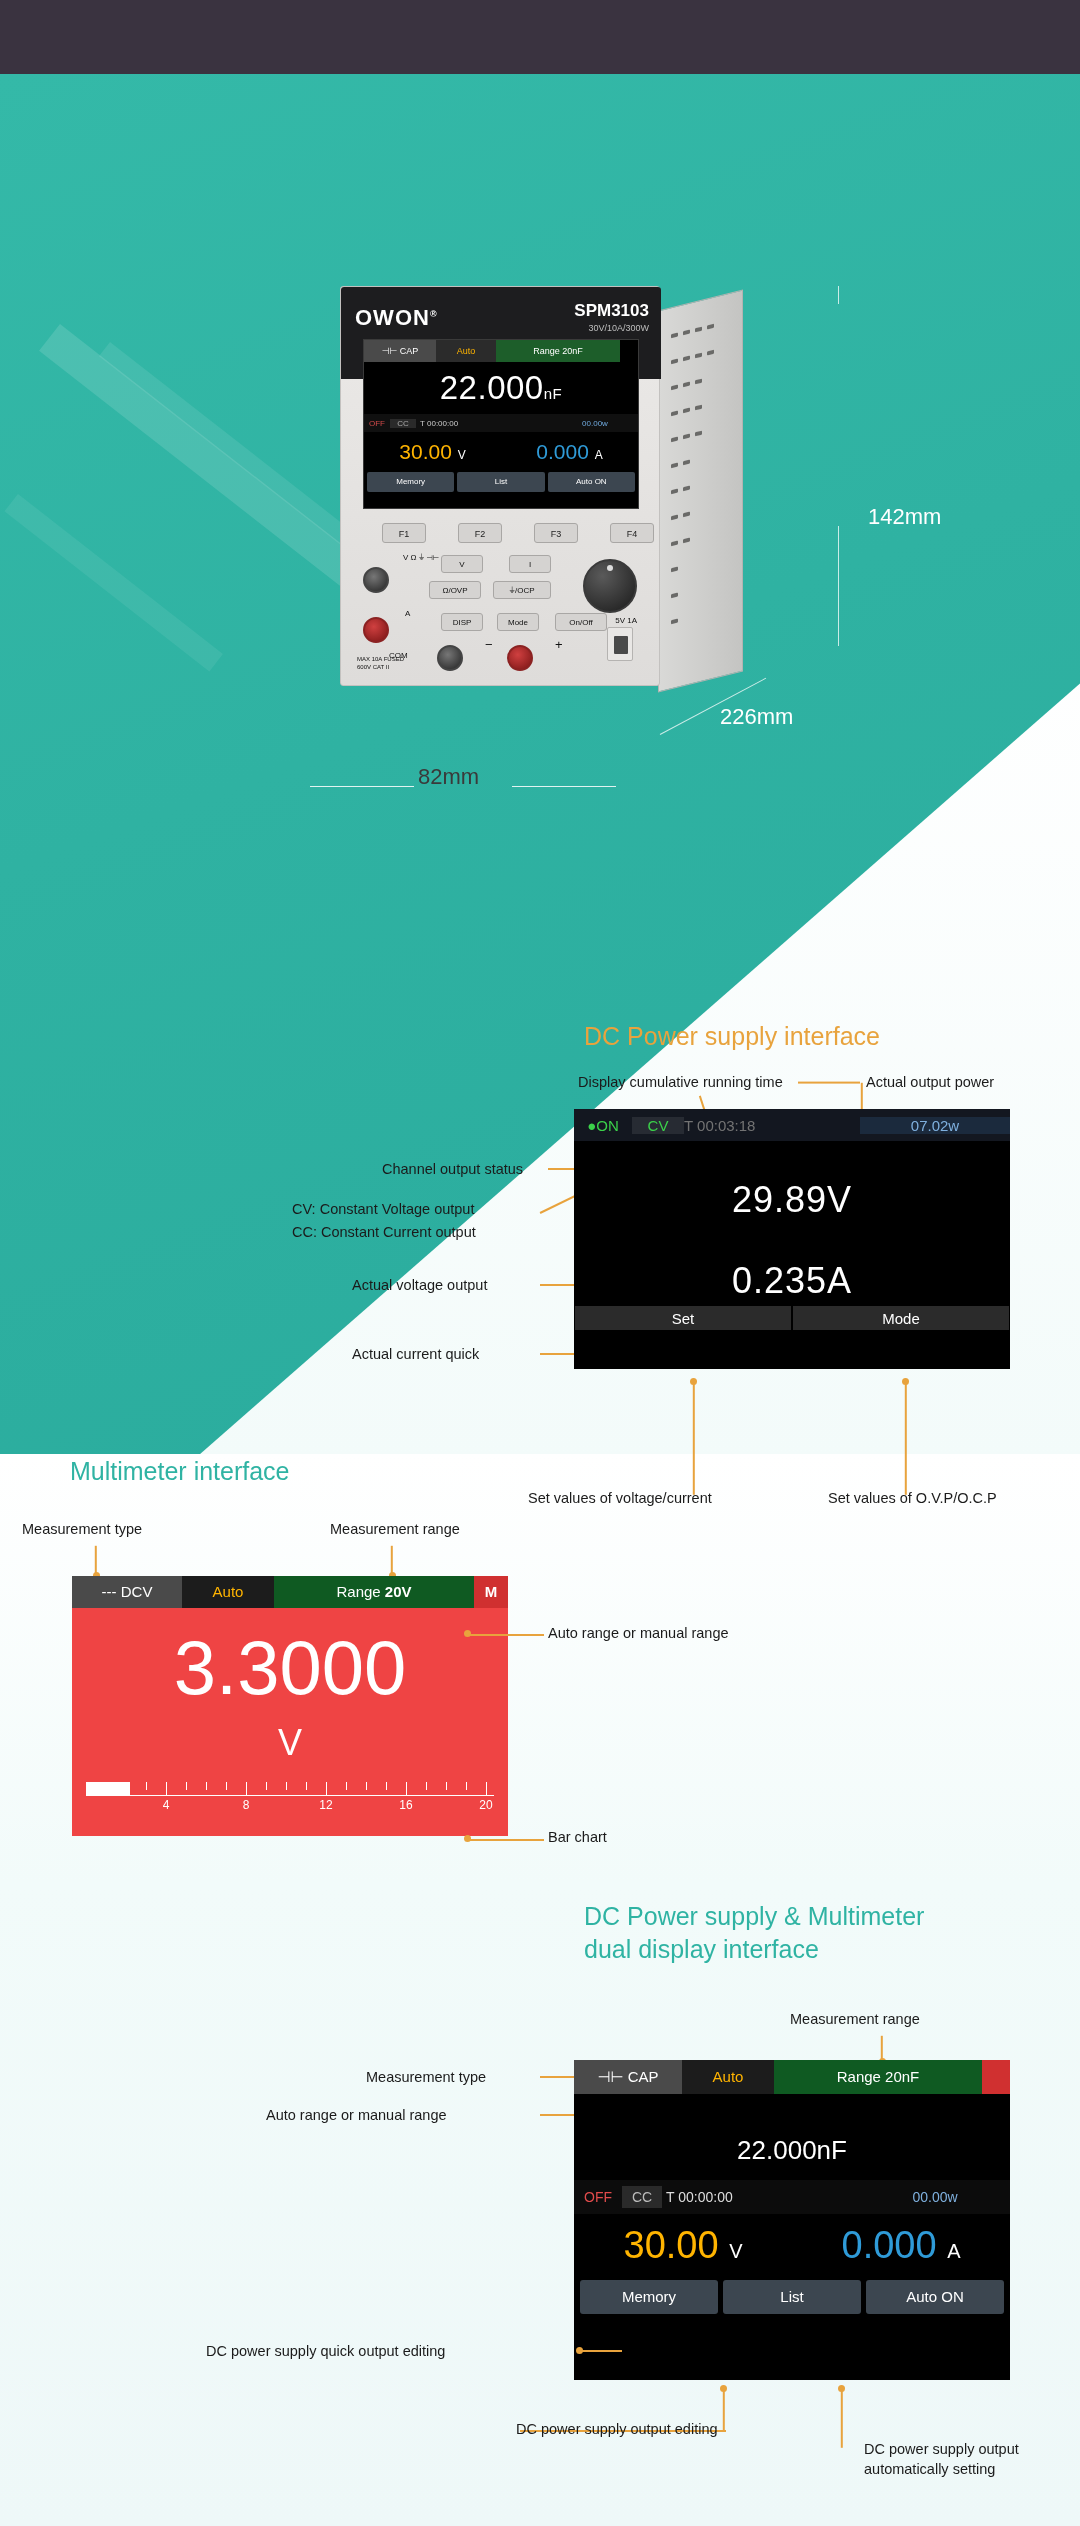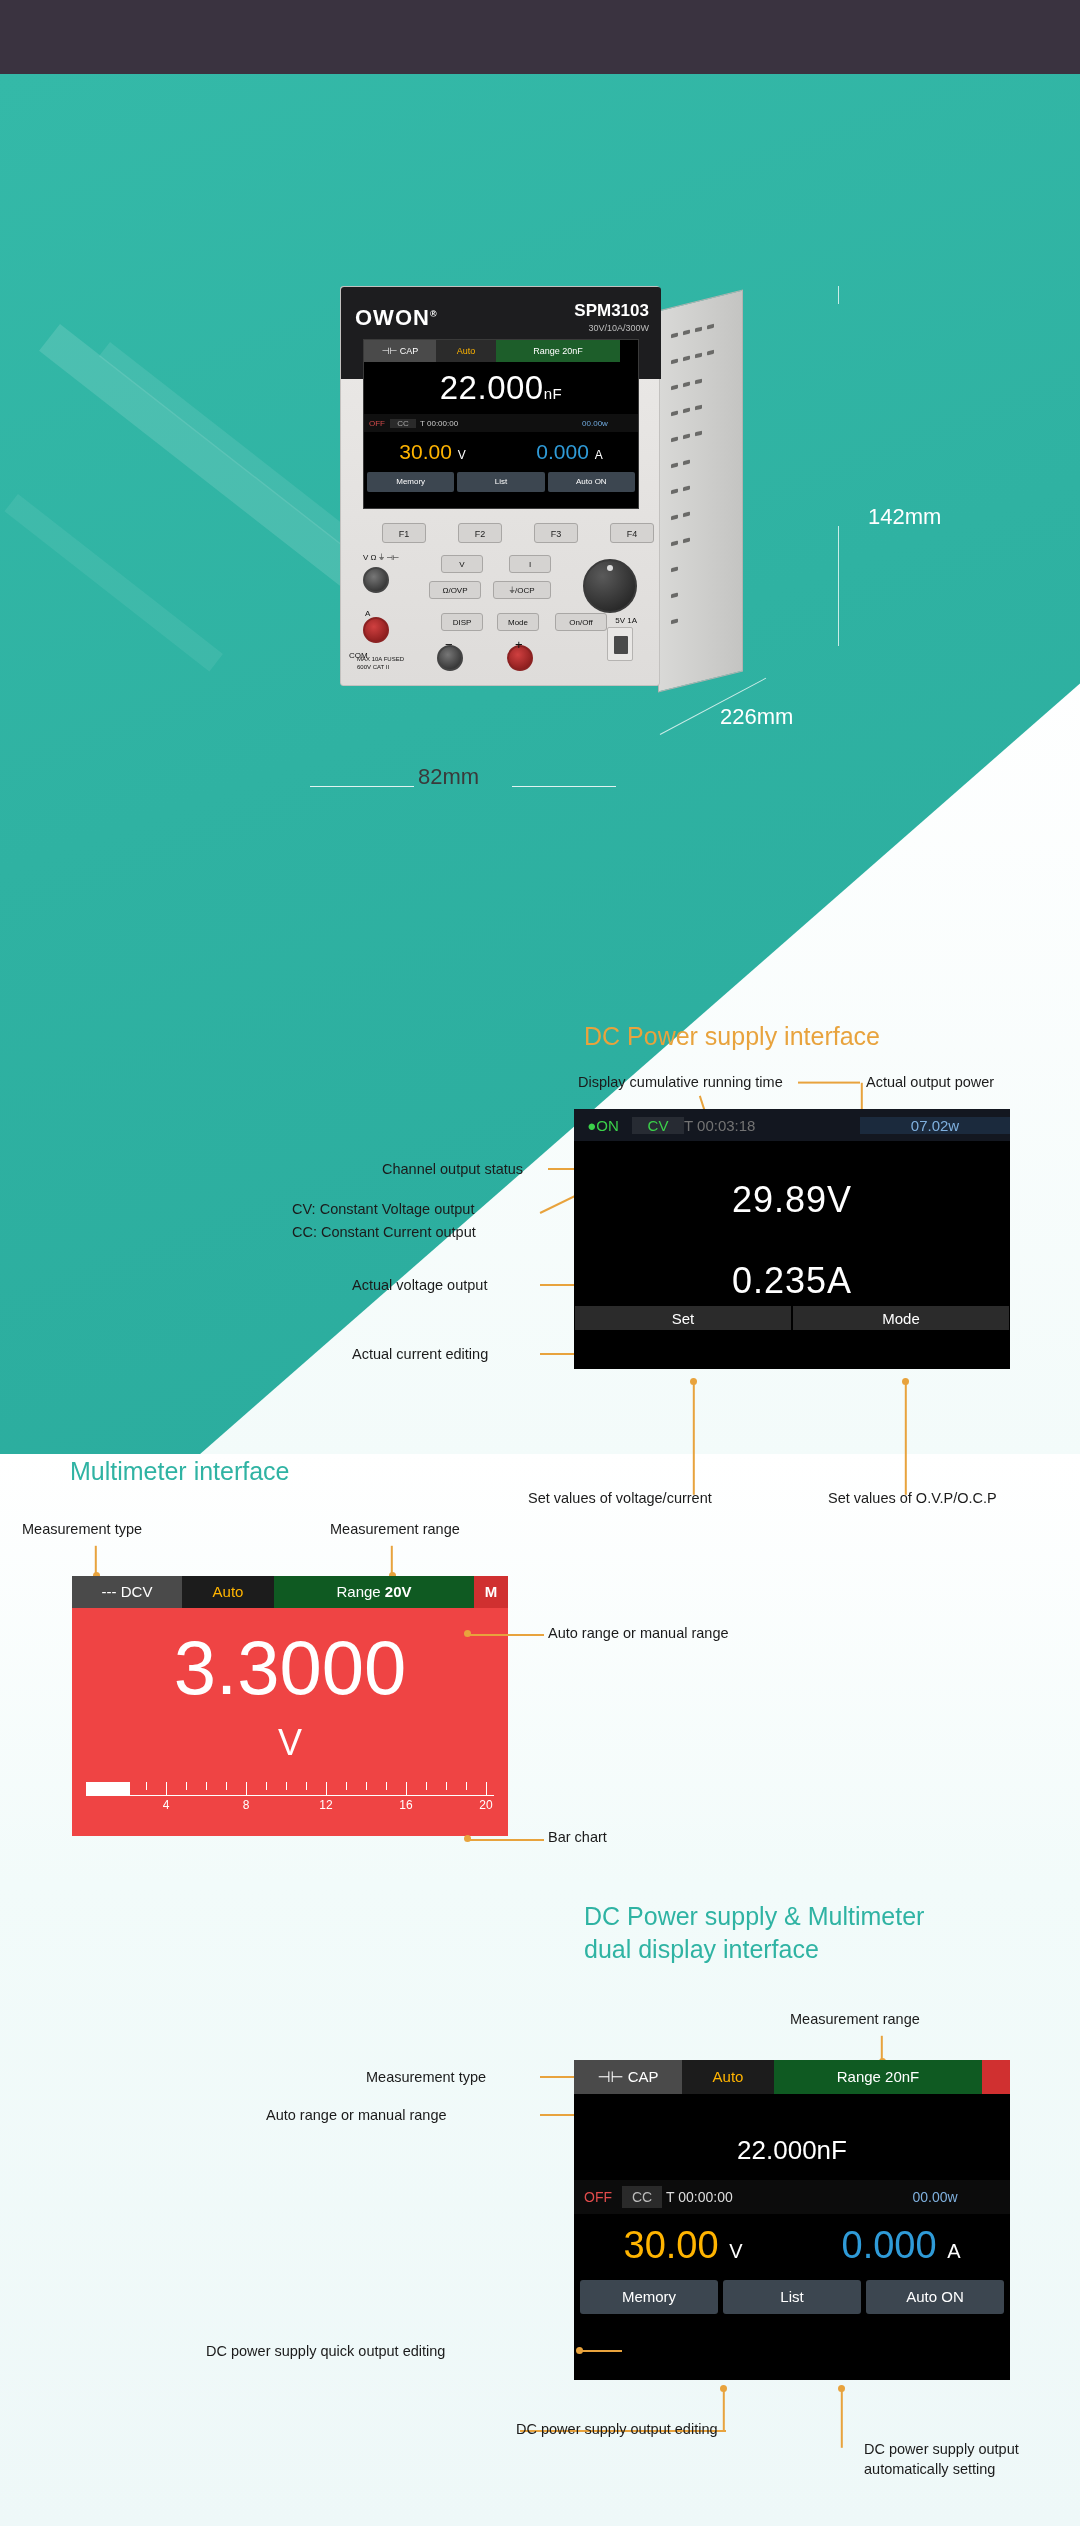--- a/index.html
+++ b/index.html
@@ -88,21 +88,21 @@
   .scr-vals { height:40px; display:flex; align-items:center; }
   .scr-vals .v { flex:1; text-align:center; color:#ffb400; font-size:21px;}
   .scr-vals .a { flex:1; text-align:center; color:#2f9bd8; font-size:21px;}
   .scr-vals span.u { font-size:12px; color:#fff;}
   .scr-btns { display:flex; height:20px; gap:3px; padding:0 3px; }
   .scr-btns div { flex:1; background:#3c4650; color:#fff; font-size:8px; text-align:center; line-height:20px; border-radius:2px;}
 
   .fkeys { position:absolute; left:24px; top:236px; width:272px; display:flex; justify-content:space-between;margin-left:17px;}
   .fkey { width:44px; height:20px; background:#d5d3d1; border:1px solid #a9a7a5; border-radius:3px;
           font-size:9px; text-align:center; line-height:20px; color:#222;}
-  .jack-label { position:absolute; font-size:8px; color:#111;}
+  .jack-label { position:absolute; font-size:8px; color:#111;margin-left:40px;}
   .jack { position:absolute; width:26px; height:26px; border-radius:50%;
           border:2px solid #444; background:radial-gradient(circle at 40% 35%, #777, #222); }
   .jack.red { border-color:#8b2222; background:radial-gradient(circle at 40% 35%,#d04040,#7a1414);}
   .knob { position:absolute; right:22px; top:272px; width:54px; height:54px; border-radius:50%;
           background:radial-gradient(circle at 35% 30%, #5a5a5a, #1a1a1a); border:2px solid #3a3a3a;}
   .knob:after { content:""; position:absolute; left:22px; top:4px; width:6px; height:6px; background:#ddd; border-radius:50%;}
   .mbtn { position:absolute; width:42px; height:18px; background:#d5d3d1; border:1px solid #a9a7a5;
           border-radius:3px; font-size:8px; text-align:center; line-height:18px; color:#111;}
   .usb { position:absolute; right:26px; bottom:24px; width:26px; height:34px; background:#e9e7e5; border:1px solid #b5b3b1; border-radius:2px;}
   .usb:after { content:""; position:absolute; left:6px; top:8px; width:14px; height:18px; background:#4a4a4a; border-radius:1px;}
@@ -321,21 +321,21 @@
 
 <div class="ann" style="left:292px; top:1200px;">CV: Constant Voltage output</div>
 <div class="ann" style="left:292px; top:1223px;">CC: Constant Current output</div>
 <div class="lead" style="left:540px; top:1212px; width:90px; transform:rotate(-26deg);"></div>
 <div class="dot" style="left:620px; top:1168px;"></div>
 
 <div class="ann" style="left:352px; top:1276px;">Actual voltage output</div>
 <div class="lead" style="left:540px; top:1284px; width:62px;"></div>
 <div class="dot" style="left:598px; top:1281px;"></div>
 
-<div class="ann" style="left:352px; top:1345px;">Actual current editing</div>
+<div class="ann" style="left:352px; top:1345px;">Actual current quick</div>
 <div class="lead" style="left:540px; top:1353px; width:70px;"></div>
 <div class="dot" style="left:606px; top:1350px;"></div>
 
 <div class="dcp">
   <div class="top">
     <div class="on">●<span>ON</span></div>
     <div class="cv">CV</div>
     <div class="t"><span>T</span> <span>00:03:18</span></div>
     <div class="w">07.02w</div>
   </div>

